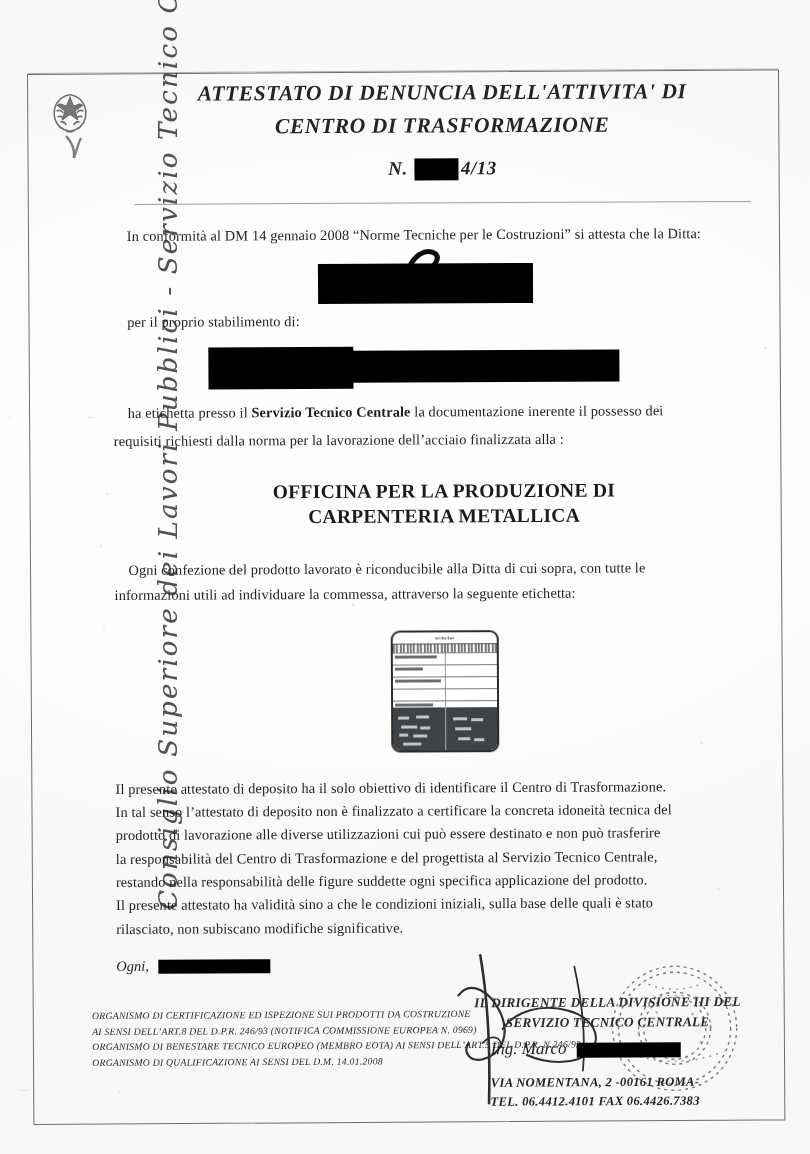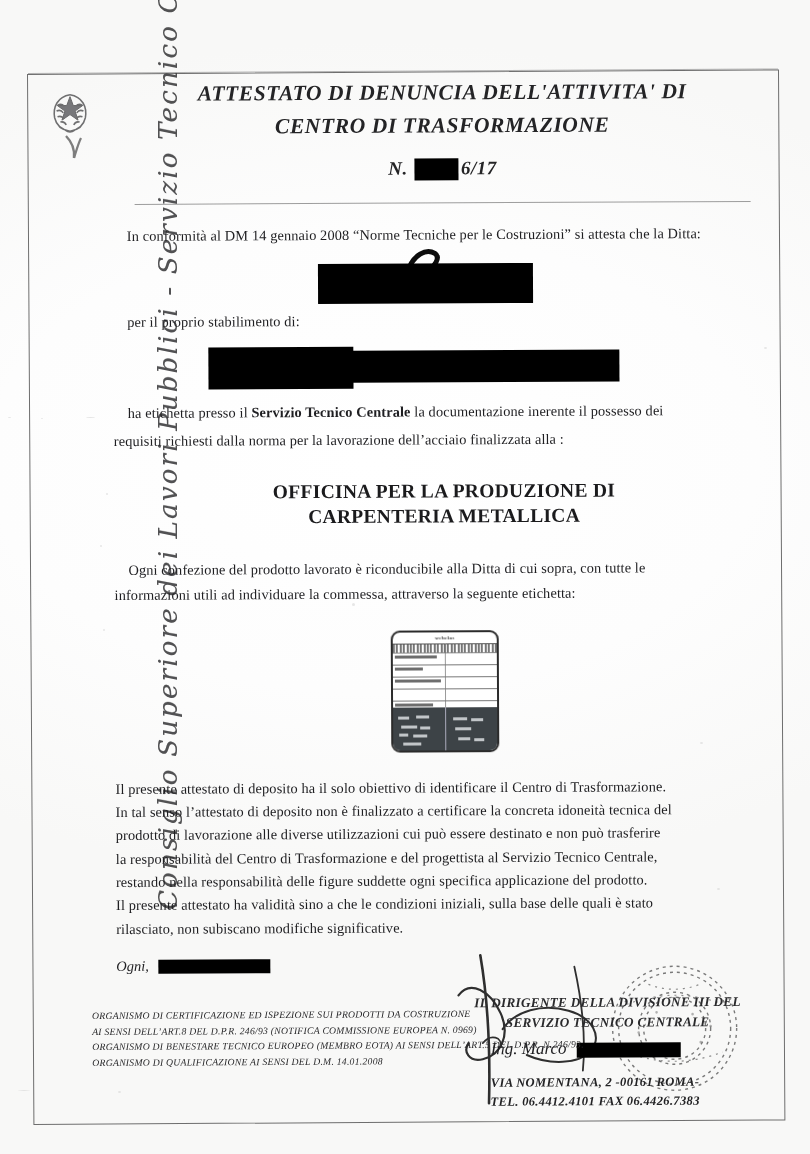--- a/index.html
+++ b/index.html
@@ -317,21 +317,21 @@
 
   <div id="content">
 
     <h1 class="doc-title">
       <span>ATTESTATO DI DENUNCIA DELL'ATTIVITA' DI</span>
       <span class="title-line2">CENTRO DI TRASFORMAZIONE</span>
     </h1>
 
     <div class="doc-number">
       <span>N.</span>
-      <span class="redaction" style="width:44px;height:22px;margin:0 2px;"></span><span>6/17</span>
+      <span class="redaction" style="width:44px;height:22px;margin:0 2px;"></span><span>4/13</span>
     </div>
 
     <hr class="rule">
 
     <p class="body-text pad-l" style="margin-top:20px;">In conformità al DM 14 gennaio 2008 “Norme Tecniche per le Costruzioni” si attesta che la  Ditta:</p>
 
     <div style="position:relative;height:74px;">
       <svg style="position:absolute;left:288px;top:0px;width:50px;height:30px;opacity:.95" viewBox="0 0 50 30">
         <path d="M6 26 C12 6 26 1 34 6 C40 10 34 20 24 24" stroke="#000" stroke-width="5" fill="none" stroke-linecap="round"></path>
       </svg>

